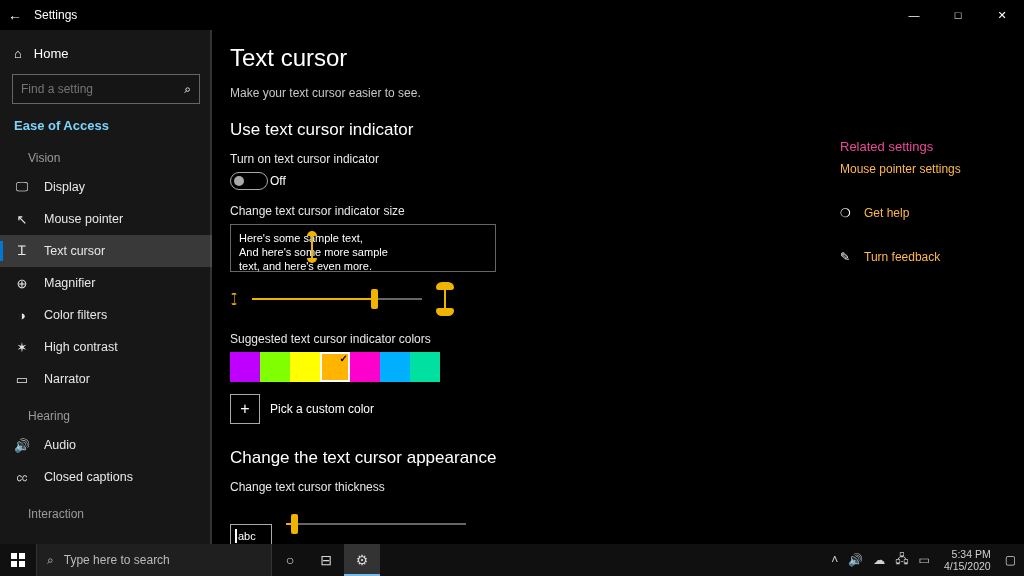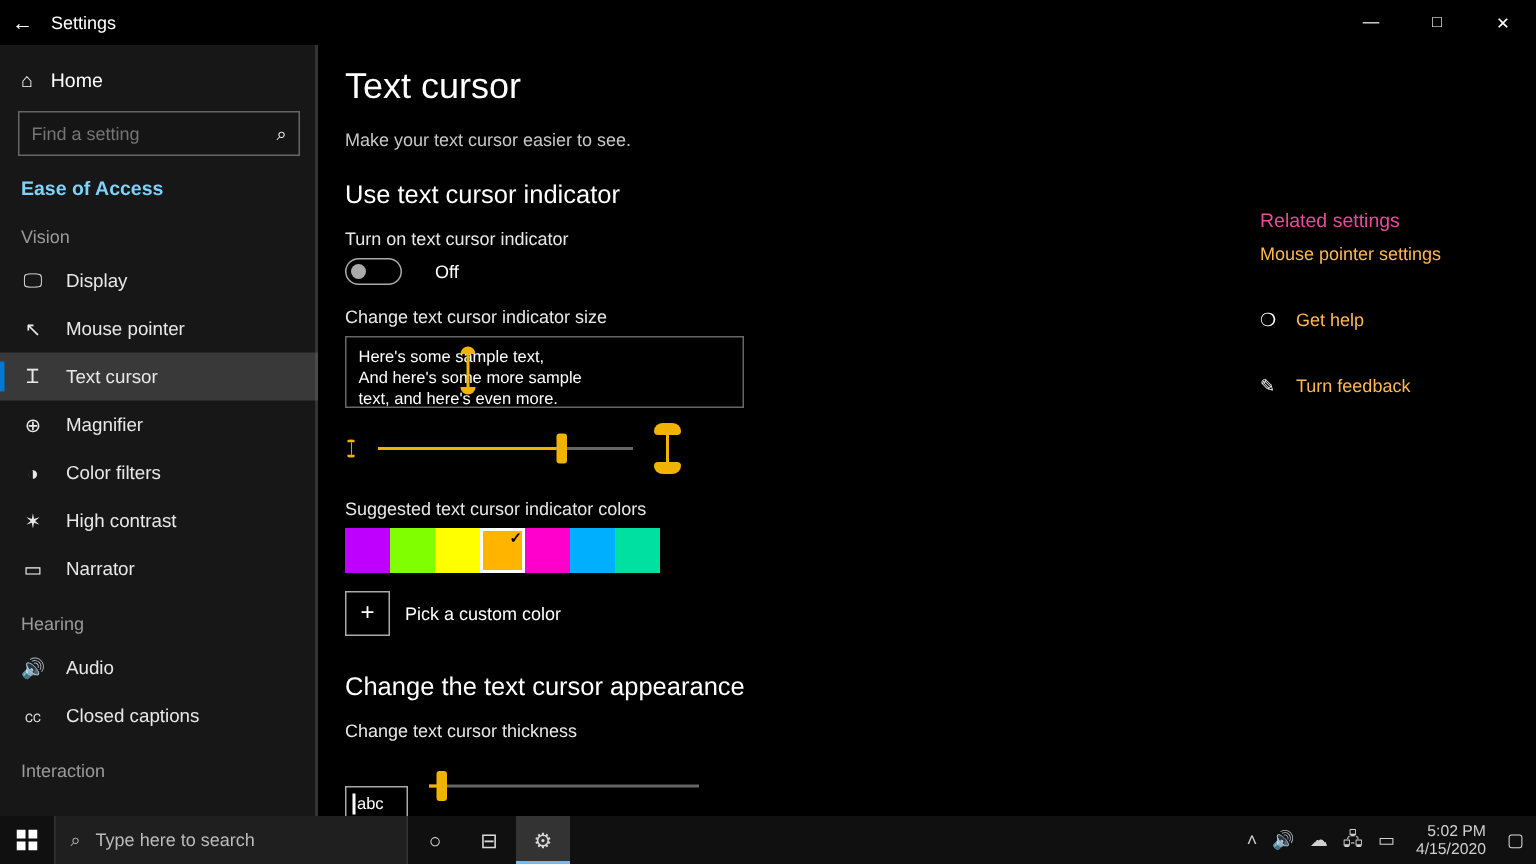--- a/index.html
+++ b/index.html
@@ -11,32 +11,32 @@
   .titlebar .wbtns { position: absolute; right: 0; top: 0; display: flex; }
   .titlebar .wbtn { width: 44px; height: 30px; display: flex; align-items: center; justify-content: center; font-size: 11px; }
   .body { flex: 1; display: flex; min-height: 0; }
   .sidebar { width: 212px; background: rgba(30,30,30,0.78); display: flex; flex-direction: column; padding-top: 6px; position: relative; }
   .sidebar::before { content:""; position:absolute; inset:0; background: linear-gradient(180deg, rgba(20,20,20,0.95), rgba(40,40,40,0.85)); z-index:-1; }
   .home { display:flex; align-items:center; height:34px; padding:0 14px; gap:12px; font-size:13px; }
   .home .icon { font-size:13px; }
   .searchbox { margin: 4px 12px 8px 12px; height:30px; border:1px solid #666; background: rgba(20,20,20,0.6); display:flex; align-items:center; padding:0 8px; justify-content:space-between; }
   .searchbox input { background:transparent; border:none; outline:none; color:#ccc; font-size:12px; width:150px; }
   .section-label { padding: 6px 14px 4px 14px; font-size:13px; font-weight:600; color:#7dd3fc; }
-  .group-label { padding: 14px 14px 6px 14px; font-size:12px; color:#9a9a9a; }
+  .group-label { padding: 14px 14px 6px 28px; font-size:12px; color:#9a9a9a; }
   .navitem { display:flex; align-items:center; height:32px; padding:0 14px; gap:14px; font-size:12.5px; color:#e8e8e8; }
   .navitem .icn { width:16px; text-align:center; font-size:13px; color:#e8e8e8; }
   .navitem.active { background: rgba(120,120,120,0.35); }
   .navitem.active::before { content:""; position:absolute; left:0; width:3px; height:20px; background:#0078d4; }
   .navitem { position:relative; }
   .main { flex:1; background:#000; padding: 10px 24px 0 18px; overflow:hidden; position:relative; }
   .main h1 { font-size:24px; font-weight:400; margin-top:4px; margin-bottom:14px; }
   .subtitle { font-size:12px; color:#c8c8c8; margin-bottom:20px; }
   .section-h { font-size:17px; font-weight:400; margin-bottom:12px; }
   .label { font-size:12px; color:#e8e8e8; margin-bottom:6px; }
-  .toggle-row { display:flex; align-items:center; gap:22px; margin-bottom:14px; }
+  .toggle-row { display:flex; align-items:center; gap:2px; margin-bottom:14px; }
   .toggle { width:38px; height:18px; border:1px solid #aaa; border-radius:9px; position:relative; background:#000; }
   .toggle .knob { width:10px; height:10px; border-radius:50%; background:#aaa; position:absolute; top:3px; left:3px; }
   .sample-box { width:266px; height:48px; border:1px solid #666; padding:6px 8px; font-size:11px; line-height:14px; position:relative; margin-bottom:10px; }
   .sample-box .cursor-ind { position:absolute; width:6px; height:30px; left:78px; top:6px; }
   .cursor-ind .cap { width:10px; height:5px; background:#f0b400; border-radius:50%/100% 100% 0 0; margin-left:-2px; }
   .cursor-ind .stem { width:1.5px; height:22px; background:#f0b400; margin:0 auto; }
   .cursor-ind .cap.bot { border-radius:50%/0 0 100% 100%; }
   .slider-row { display:flex; align-items:center; gap:14px; margin-bottom:16px; }
   .slider-row .small-ind, .slider-row .big-ind { display:flex; flex-direction:column; align-items:center; }
   .small-ind { transform: scale(0.6); }
@@ -262,19 +262,19 @@
     <div class="tbtn">○</div>
     <div class="tbtn">⊟</div>
     <div class="tbtn active">⚙</div>
     <div class="tray">
       <span class="ticn">˄</span>
       <span class="ticn">🔊</span>
       <span class="ticn">☁</span>
       <span class="ticn">🖧</span>
       <span class="ticn">▭</span>
       <div class="clock">
-        <div>5:02 PM</div>
+        <div>5:34 PM</div>
         <div>4/15/2020</div>
       </div>
       <span class="ticn">▢</span>
     </div>
   </div>
 </div>
 
 </body></html>

